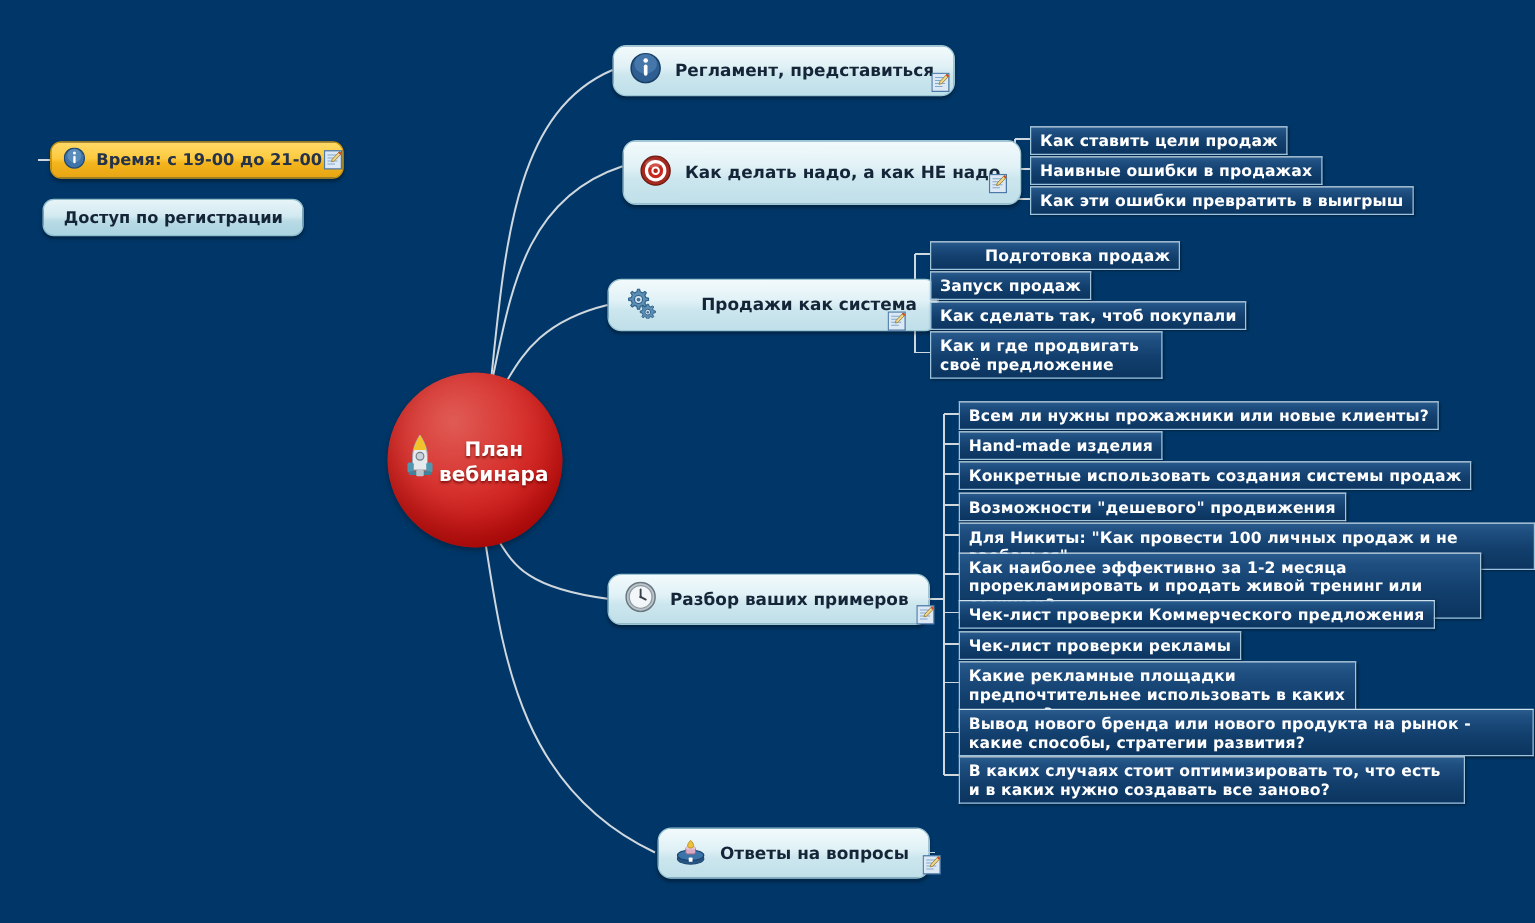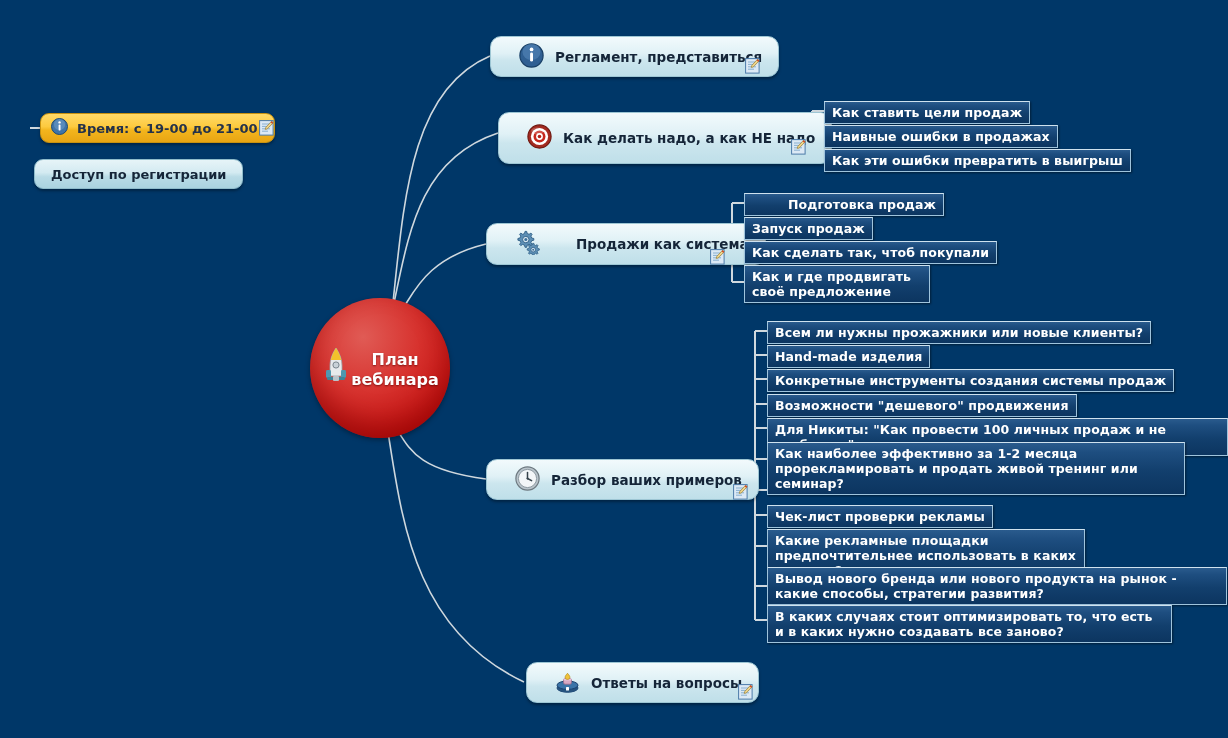--- a/index.html
+++ b/index.html
@@ -29,21 +29,21 @@
 
   
   .main-node{
     position:absolute;
     box-sizing:border-box;
     background:linear-gradient(to bottom,#f2fafc 0%,#e0f1f6 42%,#cce6ee 60%,#bfdfe9 100%);
     border:1px solid #9dc6d4;
     border-radius:11px;
     box-shadow:0 2px 3px rgba(0,0,0,.35);
     display:flex;align-items:center;
-    padding:0 16px 0 28px;
+    padding:0 16px 0 13px;
     color:#152538;
     font-size:13.5px;font-weight:bold;
     white-space:nowrap;
     text-align:right;
   }
   .main-node .ic{flex:0 0 auto;margin-right:11px;display:block;}
 
   
   .sub-node{
     position:absolute;
@@ -330,30 +330,33 @@
     </svg>
   </div>
 
   <div class="sub-node" style="left:767px;top:321px;">
     <span>Всем ли нужны прожажники или новые клиенты?</span>
   </div>
   <div class="sub-node" style="left:767px;top:345px;">
     <span>Hand-made изделия</span>
   </div>
   <div class="sub-node" style="left:767px;top:369px;">
-    <span>Конкретные инструменты создания системы продаж</span>
+    <span>Конкретные использовать создания системы продаж</span>
   </div>
   <div class="sub-node" style="left:767px;top:394px;">
     <span>Возможности "дешевого" продвижения</span>
   </div>
   <div class="sub-node" style="left:767px;top:418px;">
     <span>Для Никиты: "Как провести 100 личных продаж и не заебаться"</span>
   </div>
   <div class="sub-node" style="left:767px;top:442px;width:418px;">
     <span>Как наиболее эффективно за 1-2 месяца прорекламировать и продать живой тренинг или семинар?</span>
+  </div>
+  <div class="sub-node" style="left:767px;top:480px;">
+    <span>Чек-лист проверки Коммерческого предложения</span>
   </div>
   <div class="sub-node" style="left:767px;top:505px;">
     <span>Чек-лист проверки рекламы</span>
   </div>
   <div class="sub-node" style="left:767px;top:529px;width:318px;">
     <span>Какие рекламные площадки предпочтительнее использовать в каких задачах?</span>
   </div>
   <div class="sub-node" style="left:767px;top:567px;width:460px;">
     <span>Вывод нового бренда или нового продукта на рынок - какие способы, стратегии развития?</span>
   </div>

